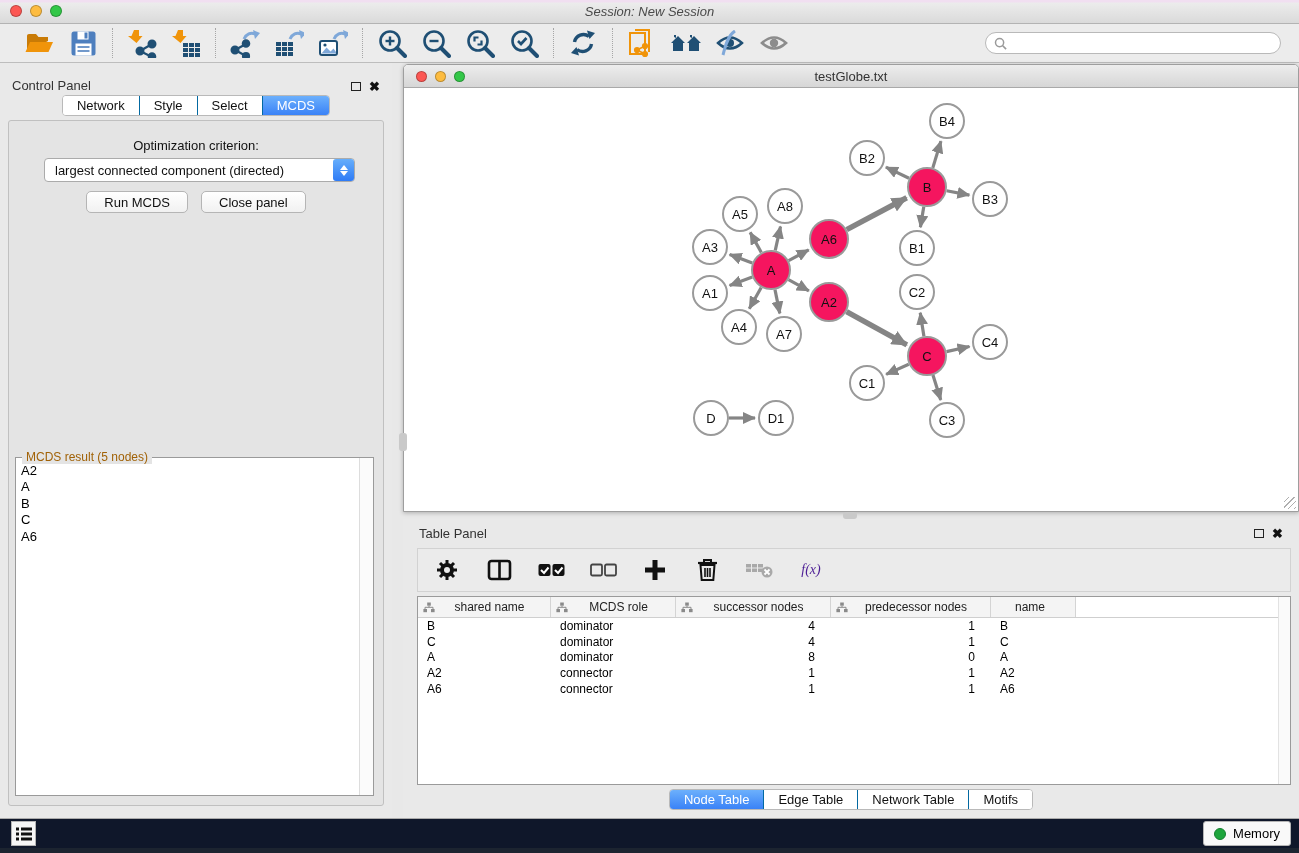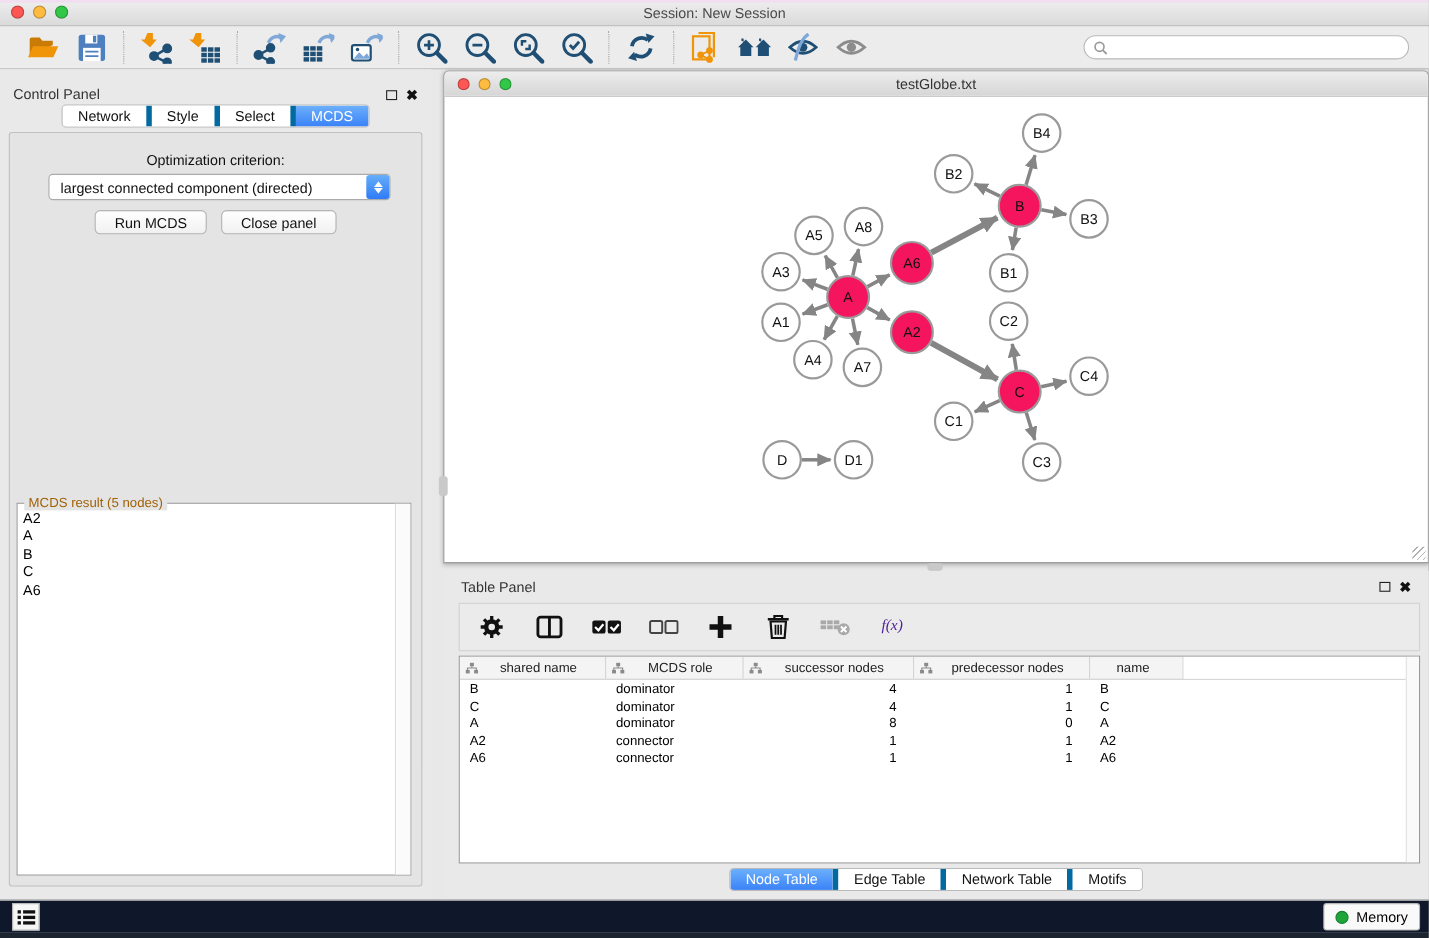--- a/index.html
+++ b/index.html
@@ -3,21 +3,21 @@
 <meta charset="utf-8">
 <style>
   * { margin:0; padding:0; box-sizing:border-box; }
   html,body { background:#444; }
   .app { position:relative; width:1299px; height:853px; overflow:hidden;
          background:#E8E8E8; font-family:"Liberation Sans",sans-serif; color:#222; }
 
   
   .titlebar { position:absolute; left:0; top:0; width:100%; height:24px;
     background:linear-gradient(#F1DFF1 0px,#F1DFF1 2px,#ECECEC 3px,#DADADA 100%);
-    border-bottom:1px solid #B3B3B3; display:flex; align-items:center; }
+    border-bottom:1px solid #B3B3B3; display:flex; align-items:center;font-style:italic; }
   .lights { position:absolute; left:10px; top:5px; display:flex; gap:8px; }
   .light { width:12px; height:12px; border-radius:50%; border:1px solid rgba(0,0,0,.25); }
   .light.red{background:#FC5753}.light.yellow{background:#FDBC40}.light.green{background:#33C748}
   .win-title { width:100%; text-align:center; font-size:13px; color:#4a4a4a; }
 
   
   .toolbar { position:absolute; left:0; top:24px; width:100%; height:39px;
     background:#ECECEC; border-bottom:1px solid #BDBDBD;
     display:flex; align-items:center; padding:0 10px; }
   .tgroup { display:flex; align-items:center; gap:10px; padding:0 12px; }
@@ -31,21 +31,21 @@
 
   
   .control-panel { position:absolute; left:0; top:63px; width:392px; height:755px; background:#E9E9E9; }
   .panel-head { height:30px; display:flex; align-items:flex-end; padding:0 12px; }
   .panel-title { font-size:13px; color:#333; }
   .panel-icons { margin-left:auto; display:flex; gap:8px; align-items:center; }
   .float-glyph { width:10px; height:9px; border:1.6px solid #222; display:inline-block; }
   .close-glyph { font-size:13px; font-weight:bold; color:#111; line-height:1; }
   .cp-tabs { position:absolute; left:0; right:0; top:32px; display:flex; justify-content:center; }
   .seg { display:flex; border:1px solid #B9B9B9; border-radius:4px; overflow:hidden; background:#fff; height:21px; }
-  .seg .tab { font-size:13px; padding:2px 14px; border-left:5px solid #0369a1; color:#111;
+  .seg .tab { font-size:13px; padding:2px 14px; border-left:1px solid #0369a1; color:#111;
               display:flex; align-items:center; background:#fff; }
   .seg .tab:first-child { border-left:none; }
   .seg .tab.active { background:linear-gradient(#6CB0FC,#3A82F7); color:#fff; }
   .cp-content { position:absolute; left:8px; right:8px; top:57px; bottom:12px;
     border:1px solid #C0C0C0; border-radius:3px; background:#E4E4E4; }
   .opt-label { text-align:center; font-size:13px; margin-top:17px; color:#111; }
   .dropdown { position:absolute; left:35px; right:28px; top:37px; height:24px; background:#fff;
     border:1px solid #ABABAB; border-radius:4px; display:flex; align-items:center; }
   .dropdown .dd-text { flex:1; font-size:13px; padding-left:10px; color:#111; }
   .dd-stepper { width:21px; height:22px; border-radius:3px; margin-right:0px;

